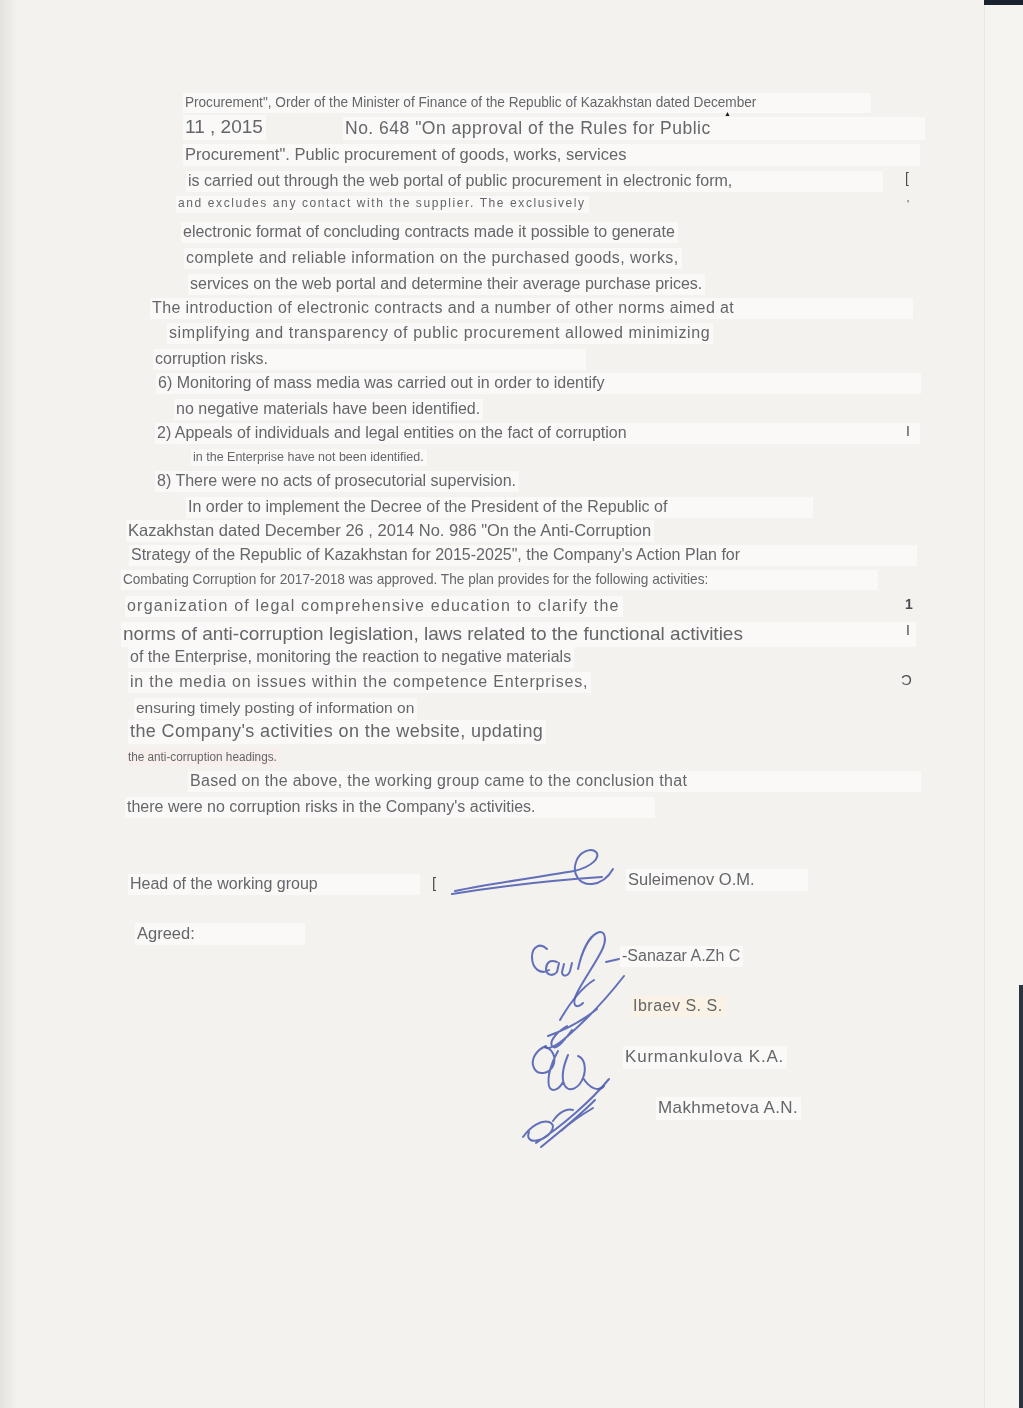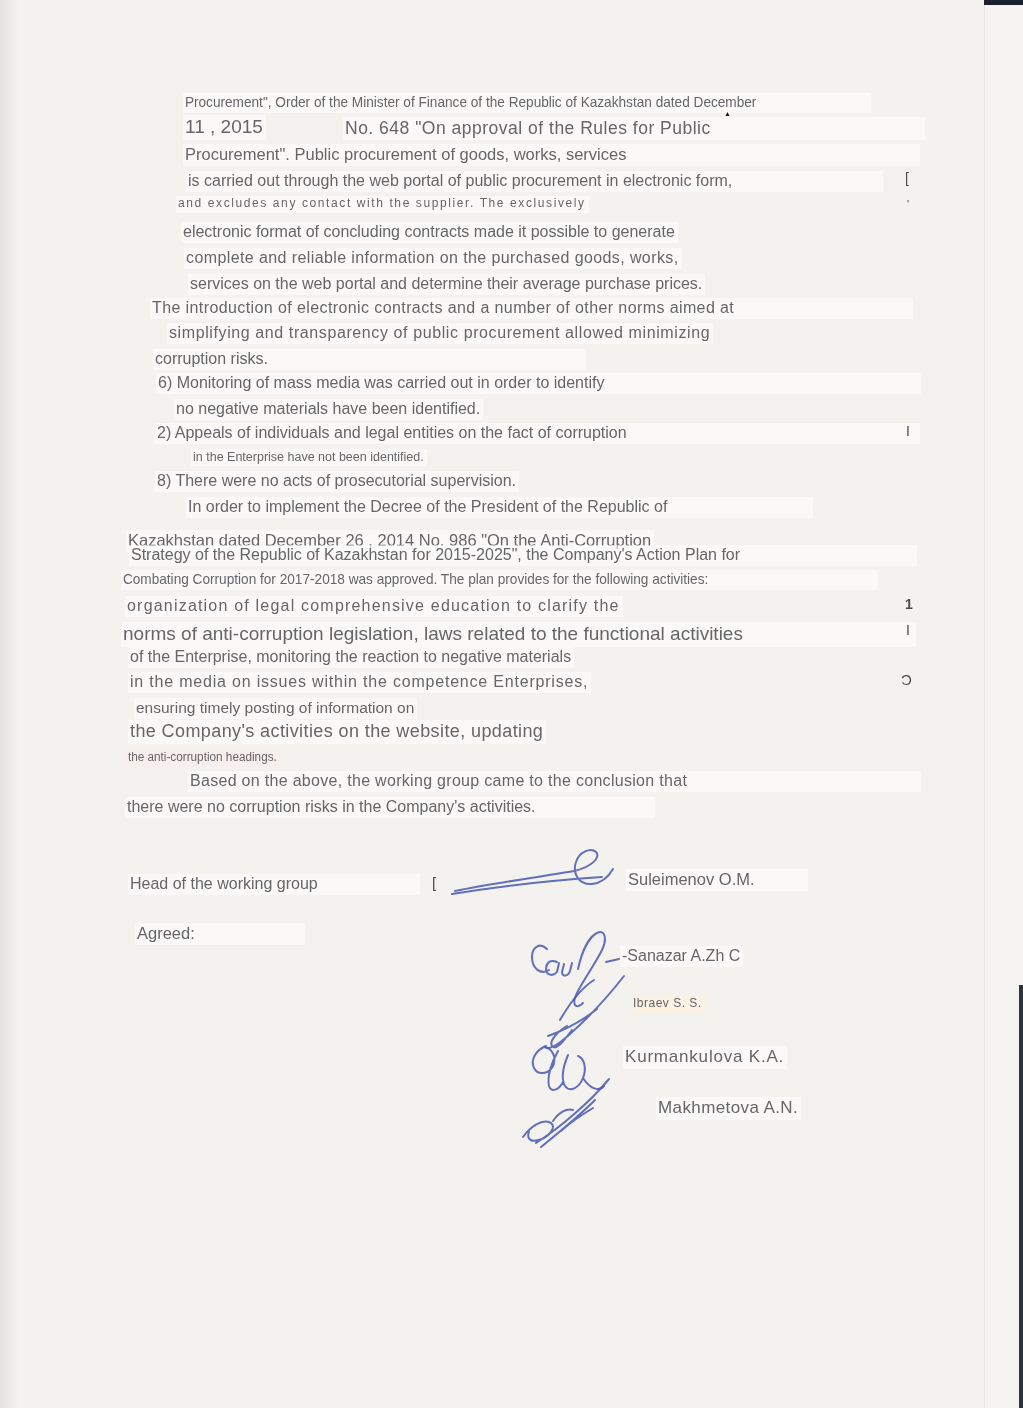--- a/index.html
+++ b/index.html
@@ -35,38 +35,38 @@
   .ln-8 {left:188px;top:274px;font-size:16px;}
   .ln-9 {left:150px;top:298px;font-size:16px;letter-spacing:0.4px;min-width:758px;}
   .ln-10{left:167px;top:323px;font-size:16px;letter-spacing:0.6px;}
   .ln-11{left:153px;top:349px;font-size:16px;min-width:428px;}
   .ln-12{left:156px;top:373px;font-size:16px;min-width:760px;}
   .ln-13{left:174px;top:399px;font-size:16px;}
   .ln-14{left:155px;top:423px;font-size:16px;min-width:760px;}
   .ln-15{left:191px;top:449px;font-size:12.5px;text-align:right;}
   .ln-16{left:155px;top:471px;font-size:16px;}
   .ln-17{left:186px;top:497px;font-size:16px;min-width:622px;}
-  .ln-18{left:126px;top:520px;font-size:16.5px;margin-top:10px;}
+  .ln-18{left:126px;top:520px;font-size:16.5px;}
   .ln-19{left:129px;top:545px;font-size:16px;min-width:783px;}
   .ln-20{left:121px;top:570px;font-size:14.5px;min-width:800px;}
   .ln-21{left:125px;top:596px;font-size:16px;letter-spacing:1.2px;}
   .ln-22{left:121px;top:622px;font-size:19px;min-width:790px;}
   .ln-23{left:128px;top:647px;font-size:16px;}
   .ln-24{left:128px;top:672px;font-size:16px;letter-spacing:0.8px;}
   .ln-25{left:134px;top:698px;font-size:15.5px;}
   .ln-26{left:128px;top:720px;font-size:18px;letter-spacing:0.4px;}
   .ln-27{left:126px;top:749px;font-size:12.5px;}
   .ln-28{left:188px;top:771px;font-size:16px;letter-spacing:0.3px;min-width:728px;}
   .ln-29{left:125px;top:797px;font-size:16px;min-width:525px;}
 
   .head-role {left:128px;top:874px;font-size:16px;min-width:287px;}
   .head-name {left:626px;top:869px;font-size:16.5px;min-width:177px;}
   .agreed    {left:135px;top:923px;font-size:16.5px;min-width:165px;}
   .sig-name-0{left:620px;top:946px;font-size:16px;}
-  .sig-name-1{left:631px;top:996px;font-size:12px;letter-spacing:0.5px;}
+  .sig-name-1{left:631px;top:996px;font-size:16px;letter-spacing:0.5px;}
   .sig-name-2{left:623px;top:1046px;font-size:17px;letter-spacing:0.8px;}
   .sig-name-3{left:656px;top:1097px;font-size:17px;letter-spacing:0.4px;}
 
   
   .mark{position:absolute;color:#4b4d50;background:none;font-size:14px;white-space:pre;}
   .m1{left:905px;top:170px;}
   .m2{left:907px;top:198px;font-size:11px;}
   .m3{left:906px;top:423px;}
   .m4{left:905px;top:596px;font-weight:bold;}
   .m5{left:906px;top:622px;}

